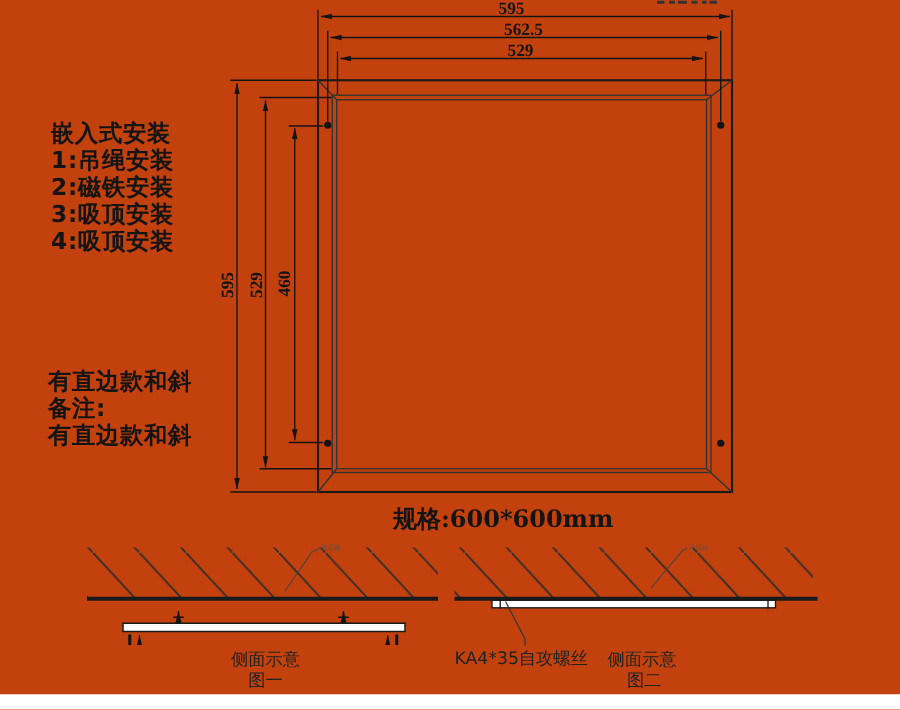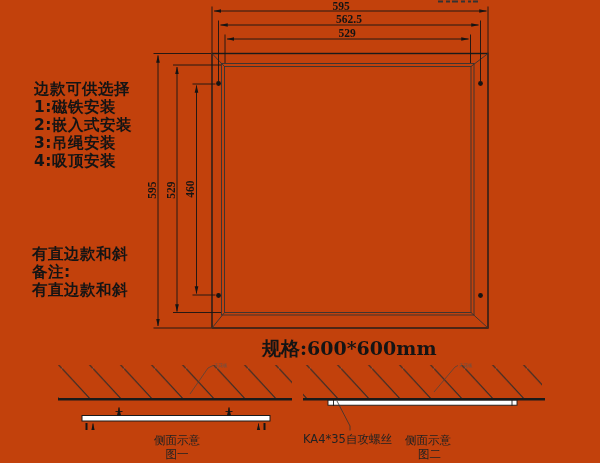--- a/index.html
+++ b/index.html
@@ -7,21 +7,21 @@
     position:relative;width:600px;height:463px;background:#c2410c;
     font-family:"DejaVu Sans","Liberation Sans",sans-serif;color:#111;
     overflow:hidden;
   }
   .canvas svg{position:absolute;left:0;top:0;}
   .txtblock{
     position:absolute;font-weight:bold;font-size:15.5px;line-height:18px;
     letter-spacing:0.5px;color:#141414;white-space:nowrap;
   }
   .spec{
-    position:absolute;left:262px;top:336px;font-weight:bold;font-size:19px;
+    position:absolute;left:262px;top:336px;font-weight:bold;font-size:16px;
     font-family:"DejaVu Serif","Liberation Serif",serif;color:#141414;white-space:nowrap;
   }
   .dimtxt{
     font-family:"Liberation Serif","DejaVu Serif",serif;
     font-size:11.5px;font-weight:600;fill:#141414;
   }
   .captxt{
     font-family:"DejaVu Sans","Liberation Sans",sans-serif;
     font-size:11.5px;fill:#222;
   }
@@ -137,24 +137,24 @@
       <polyline points="337,401 350,426 350,430.5" fill="none" stroke="#333" stroke-width="0.8"></polyline>
       <text class="captxt" x="303" y="442.5">KA4*35自攻螺丝</text>
       <polyline points="434,392 455,367 458,365.5" fill="none" stroke="#444" stroke-width="0.7"></polyline>
       <text class="tinytxt" x="459" y="366.5">天花板</text>
       <text class="captxt" x="428" y="443.5" text-anchor="middle">侧面示意</text>
       <text class="captxt" x="429.5" y="457.5" text-anchor="middle">图二</text>
     </g>
   </svg>
 
   <div class="txtblock" style="left:34px;top:80px;">
-    <div>边款可供选择</div>
-    <div>1:磁铁安装</div>
-    <div>2:嵌入式安装</div>
-    <div>3:吊绳安装</div>
+    <div>嵌入式安装</div>
+    <div>1:吊绳安装</div>
+    <div>2:磁铁安装</div>
+    <div>3:吸顶安装</div>
     <div>4:吸顶安装</div>
   </div>
 
   <div class="txtblock" style="left:32px;top:245px;">
     <div>有直边款和斜</div>
     <div>备注:</div>
     <div>有直边款和斜</div>
   </div>
 
   <div class="spec">规格:600*600mm</div>

